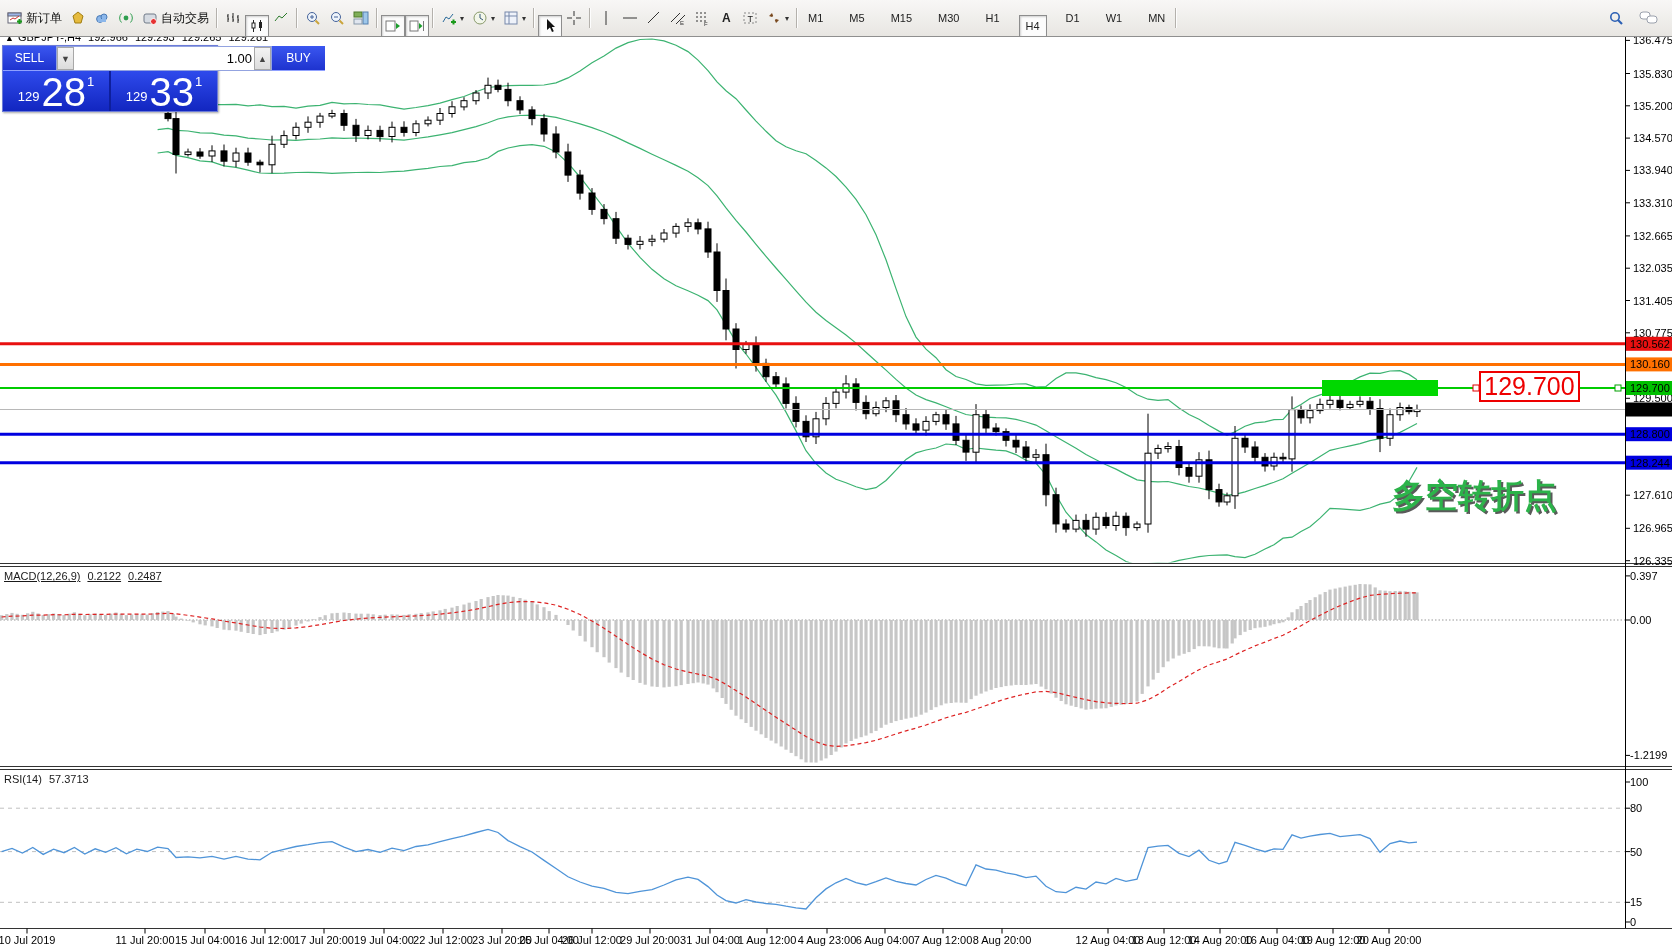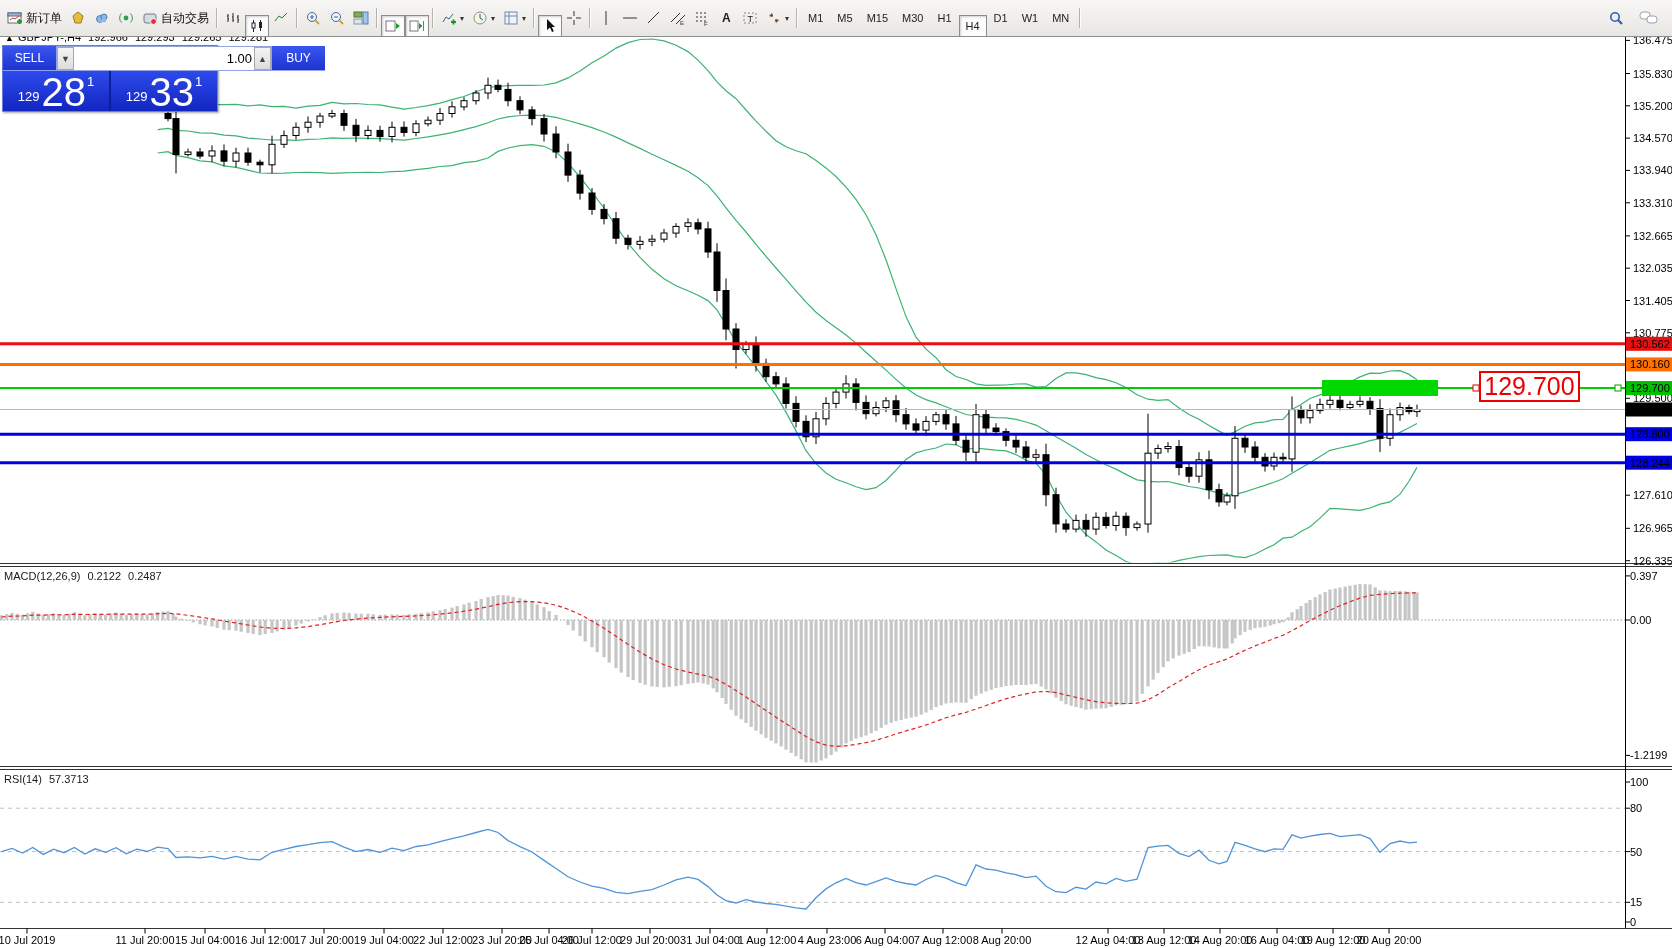--- a/index.html
+++ b/index.html
@@ -39,21 +39,21 @@
   .vol{flex:1;border:none;outline:none;text-align:right;font-size:13px;font-family:"Liberation Sans",sans-serif;min-width:0;}
   .tp-row2{display:flex;gap:2px;background:#0e1f9c;}
   .tp-price{flex:1;height:38px;background:linear-gradient(#2e4aec,#1226c0);color:#fff;
     display:flex;align-items:flex-end;justify-content:center;padding-bottom:2px;}
   .pp{font-size:13px;margin:0 2px 5px 0;}
   .pb{font-size:40px;line-height:34px;}
   .ps{font-size:13px;margin:3px 0 0 1px;align-self:flex-start;}
 
   .ind-label{position:absolute;left:4px;z-index:2;font-size:11px;color:#1a1a1a;white-space:nowrap;}
   .ind-label span{margin-right:7px;}
-  #macd-label{top:570px;}
+  #macd-label{top:570px;text-decoration:underline;}
   #rsi-label{top:773px;}
 
   #price-box{position:absolute;left:1479px;top:371px;width:97px;height:27px;z-index:3;
     background:#fff;border:2px solid #ee0000;color:#ee0000;font-size:25px;line-height:27px;
     text-align:center;letter-spacing:0;}
   #cn-text{position:absolute;left:1392px;top:474px;z-index:3;font-size:33px;font-weight:bold;
     color:#2cb34a;text-shadow:2px 2px 0 #5a5a5a;white-space:nowrap;}
 </style>
 </head>
 <body>
@@ -222,21 +222,21 @@
           <text x="5.5" y="11.5" font-size="9" fill="#222">T</text>
         </svg>
     </div>
     <div class="tbtn">
       <svg width="16" height="16">
           <path d="M3 6l3-3 1.2 3-1.2 1zM13 10l-3 3-1.2-3 1.2-1z" fill="#7a4a20"></path>
         </svg>
       <span class="caret">▾</span>
     </div>
     <div class="tsep"></div>
-    <div id="tf-group" style="display:flex;align-items:center;">
+    <div id="tf-group" style="display:flex;align-items:center;gap:12px;">
         <div class="tbtn tf">M1</div>
         <div class="tbtn tf">M5</div>
         <div class="tbtn tf">M15</div>
         <div class="tbtn tf">M30</div>
         <div class="tbtn tf">H1</div>
         <div class="tbtn tf active">H4</div>
         <div class="tbtn tf">D1</div>
         <div class="tbtn tf">W1</div>
         <div class="tbtn tf">MN</div>
       </div>
@@ -834,14 +834,15 @@
   </div>
 
   <div id="macd-label" class="ind-label">
     <span>MACD(12,26,9)</span><span>0.2122</span><span>0.2487</span>
   </div>
   <div id="rsi-label" class="ind-label">
     <span>RSI(14)</span><span>57.3713</span>
   </div>
 
   <div id="price-box">129.700</div>
+  <div id="cn-text">多空转折点</div>
 
 </div>
 
 </body></html>

